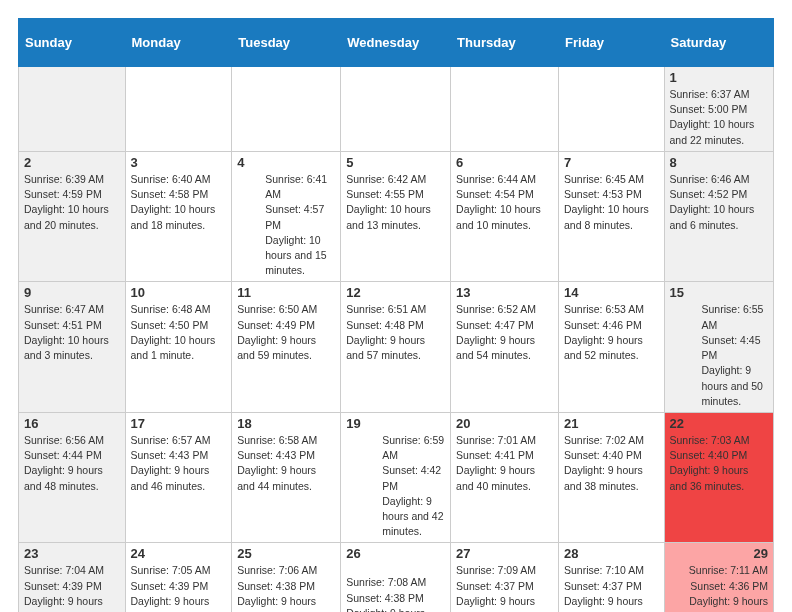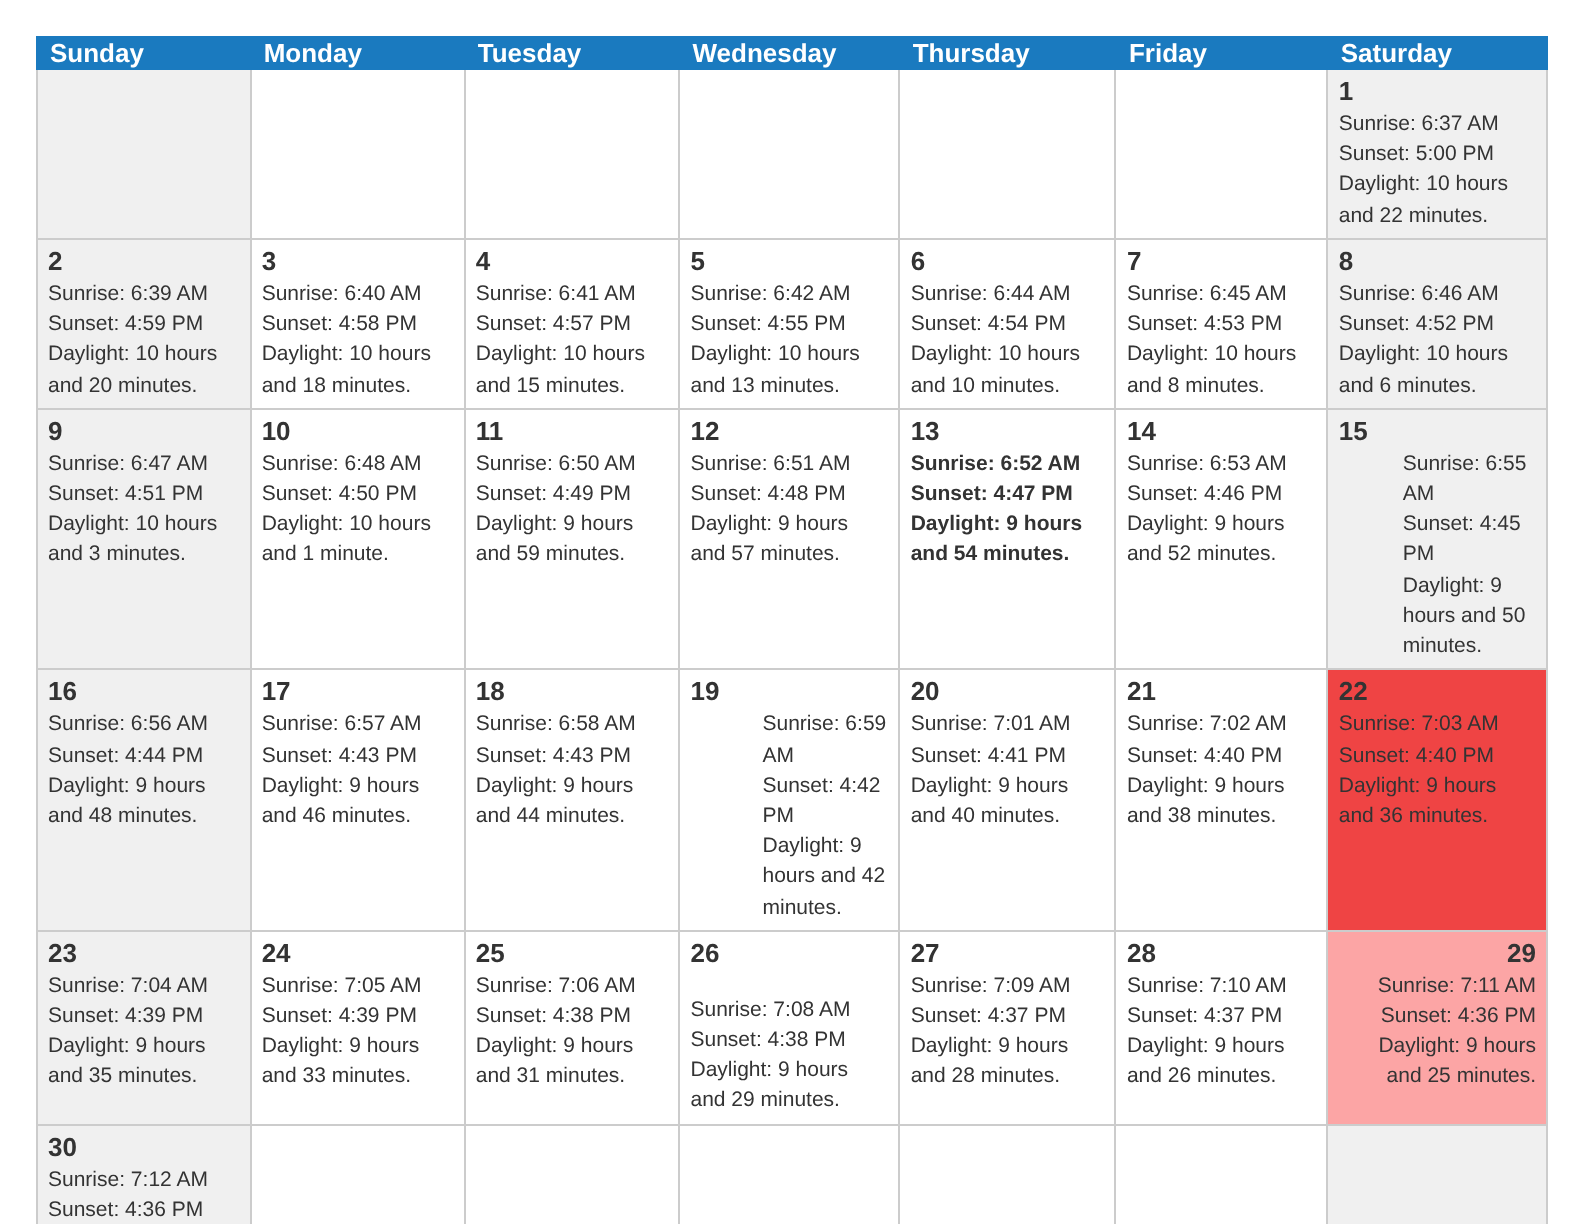--- a/index.html
+++ b/index.html
@@ -45,21 +45,21 @@
       width: 100%;
       border-collapse: collapse;
       border: 1px solid #ccc;
     }
     .calendar th {
       background: #1a7abf;
       color: #fff;
       font-size: 13px;
       font-weight: bold;
       text-align: left;
-      padding: 0 6px;
+      padding: 16px 6px;
       border: 1px solid #1a7abf;
     }
     .calendar td {
       vertical-align: top;
       border: 1px solid #ccc;
       padding: 3px 5px;
       width: 113px;
       min-height: 70px;
       background: #fff;
     }
@@ -122,21 +122,21 @@
 Daylight: 10 hours and 20 minutes.</div>
           </td>
           <td>
             <span class="day-number">3</span>
             <div class="day-info" style="white-space: pre-line;">Sunrise: 6:40 AM
 Sunset: 4:58 PM
 Daylight: 10 hours and 18 minutes.</div>
           </td>
           <td>
             <span class="day-number">4</span>
-            <div class="day-info" style="white-space: pre-line;">Sunrise: 6:41 AM
+            <div class="day-info" style="white-space: pre-line; margin-left: 28px;">Sunrise: 6:41 AM
 Sunset: 4:57 PM
 Daylight: 10 hours and 15 minutes.</div>
           </td>
           <td>
             <span class="day-number">5</span>
             <div class="day-info" style="white-space: pre-line;">Sunrise: 6:42 AM
 Sunset: 4:55 PM
 Daylight: 10 hours and 13 minutes.</div>
           </td>
           <td>
@@ -178,21 +178,21 @@
 Daylight: 9 hours and 59 minutes.</div>
           </td>
           <td>
             <span class="day-number">12</span>
             <div class="day-info" style="white-space: pre-line;">Sunrise: 6:51 AM
 Sunset: 4:48 PM
 Daylight: 9 hours and 57 minutes.</div>
           </td>
           <td>
             <span class="day-number">13</span>
-            <div class="day-info" style="white-space: pre-line; font-weight: bold;">Sunrise: 6:52 AM
+            <div class="day-info" style="white-space: pre-line;">Sunrise: 6:52 AM
 Sunset: 4:47 PM
 Daylight: 9 hours and 54 minutes.</div>
           </td>
           <td>
             <span class="day-number">14</span>
             <div class="day-info" style="white-space: pre-line;">Sunrise: 6:53 AM
 Sunset: 4:46 PM
 Daylight: 9 hours and 52 minutes.</div>
           </td>
           <td style="background: rgb(240, 240, 240);">

